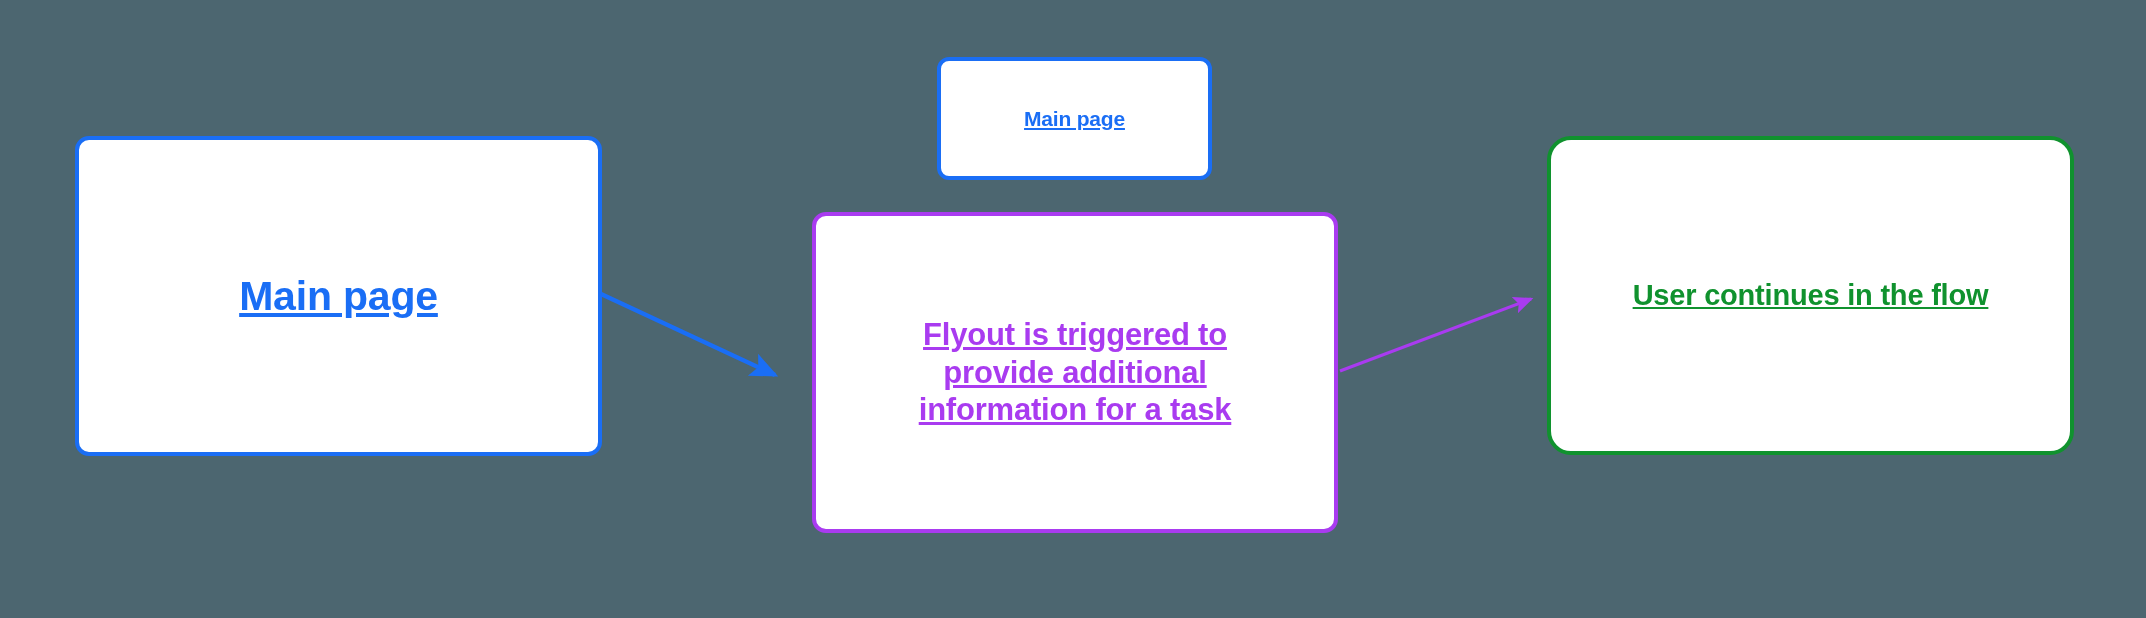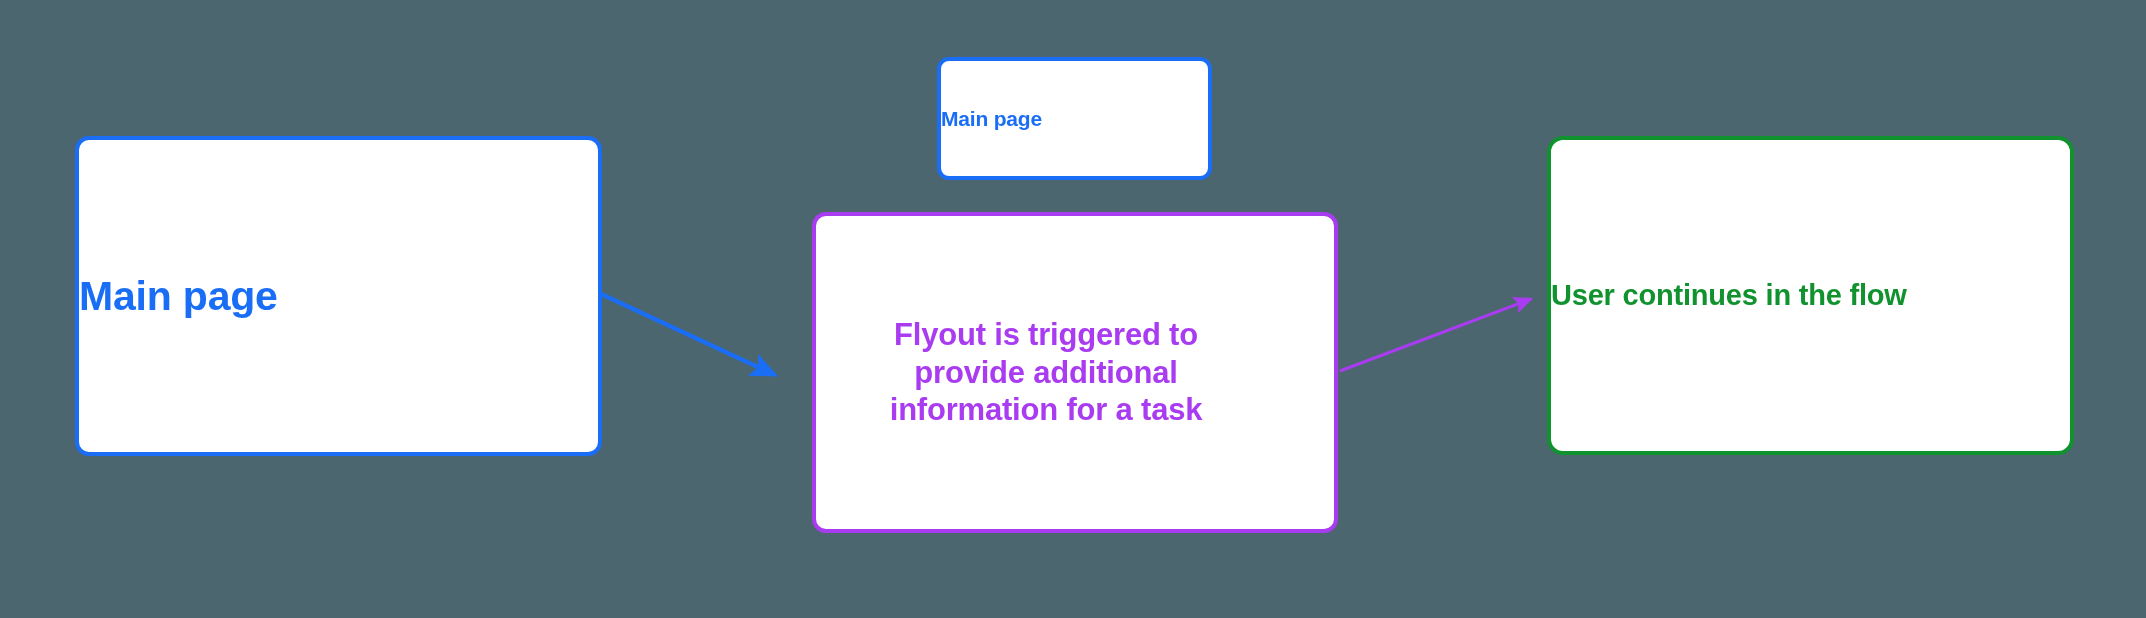--- a/index.html
+++ b/index.html
@@ -17,25 +17,26 @@
     height: 618px;
     background: #4c6670;
     overflow: hidden;
   }
   .node {
     position: absolute;
     box-sizing: border-box;
     background: #ffffff;
     display: flex;
     align-items: center;
-    justify-content: flex-start;
+    justify-content: center;
     text-align: center;
     font-weight: bold;
     line-height: 1.22;
     letter-spacing: -0.2px;
+    text-decoration: underline;
   }
 
   
   #node-main-page {
     left: 75px;
     top: 136px;
     width: 527px;
     height: 320px;
     border: 4px solid #1a6ef5;
     border-radius: 14px;
@@ -69,21 +70,21 @@
   }
   #node-flyout .node-label { max-width: 380px; }
 
   
   #node-outcome {
     left: 1547px;
     top: 136px;
     width: 527px;
     height: 319px;
     border: 4px solid #10922e;
-    border-radius: 16px;
+    border-radius: 24px;
     color: #10922e;
     font-size: 29px;
   }
 
   
   #connectors {
     position: absolute;
     left: 0;
     top: 0;
     width: 2146px;

